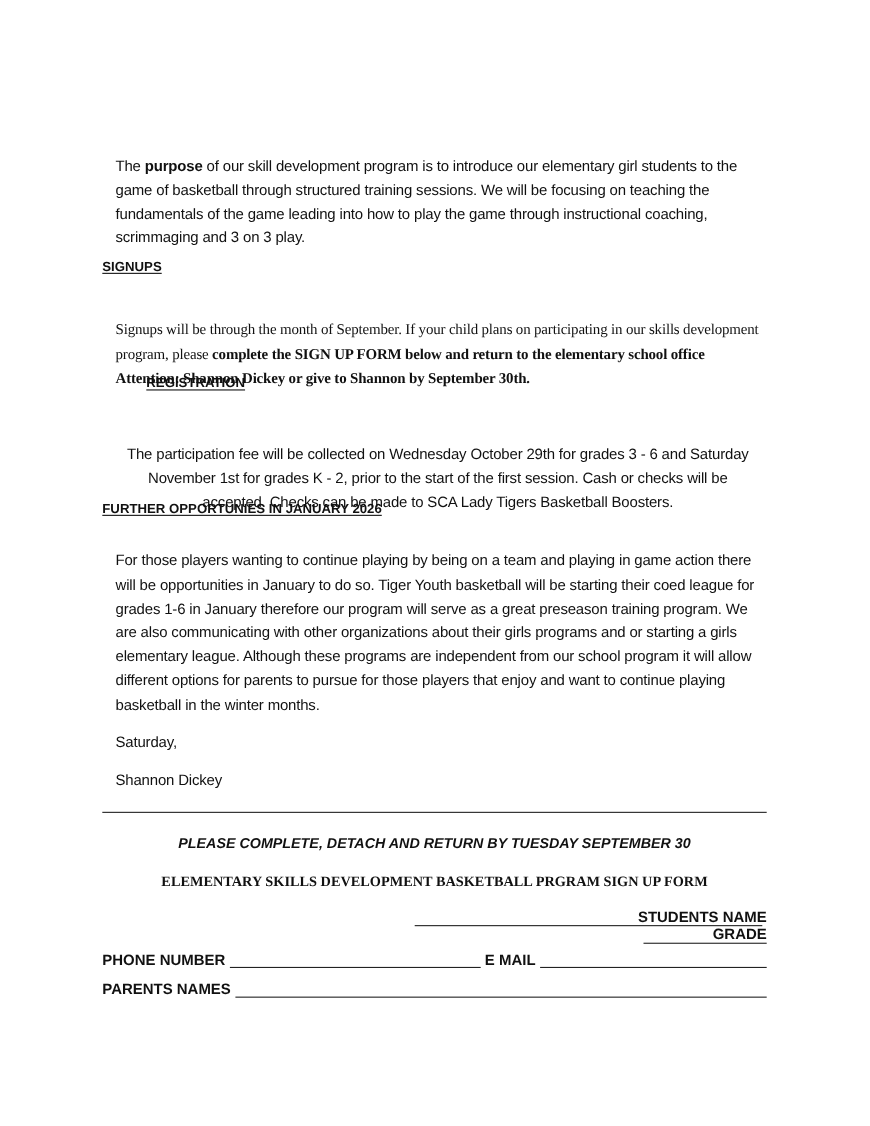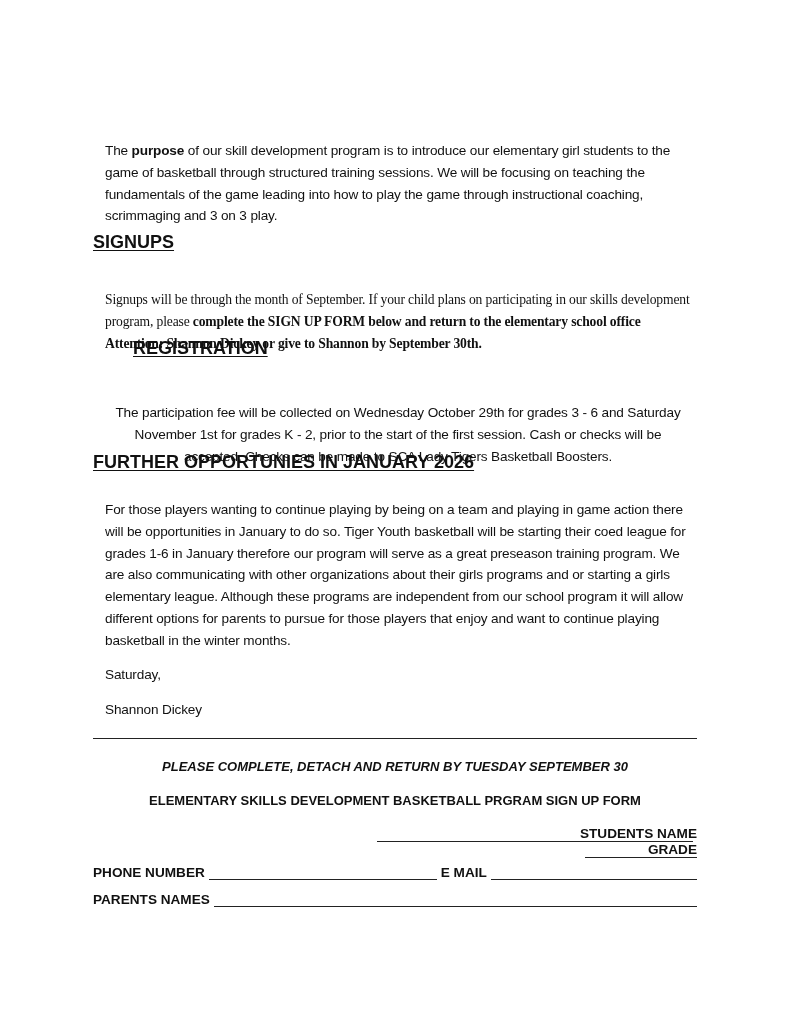--- a/index.html
+++ b/index.html
@@ -1,27 +1,27 @@
 <!DOCTYPE html>
 <html><head>
   <meta charset="utf-8">
   <style>
     html, body { margin: 0; padding: 0; background: #ffffff; }
     body { width: 791px; height: 1024px; position: relative; overflow: hidden;
            font-family: "Liberation Sans", "DejaVu Sans", sans-serif; color: #111; }
     .page { position: absolute; left: 93px; top: 128px; width: 610px; }
     .p { font-size: 13.6px; line-height: 21.8px; margin: 12px; letter-spacing: -0.15px; }
     .p b { font-weight: bold; }
-    .heading { font-size: 18px; font-weight: bold; text-decoration: underline;
+    .heading { font-size: 12px; font-weight: bold; text-decoration: underline;
                text-underline-offset: 2px; margin: 0; line-height: 20px; }
     .abs { position: absolute; left: 0; }
     .sep { position: absolute; left: 0; width: 604px; height: 0; border-top: 1.3px solid #222; }
     .center { position: absolute; left: 0; width: 604px; text-align: center; font-size: 13px; }
     .italic-b { font-style: italic; font-weight: bold; }
-    .bold { font-weight: bold; }
+    .bold { font-weight: bold; font-family: Liberation Serif, serif; }
     .field-row { position: absolute; left: 0; width: 604px; height: 20px;
                  font-size: 13.6px; font-weight: bold; display: flex; align-items: flex-end; }
     .field-label { white-space: nowrap; }
     .blank { display: inline-block; border-bottom: 1.3px solid #222; height: 14px;
              margin: 0 4px; }
   </style>
 </head>
 <body>
 
 <div class="page">

